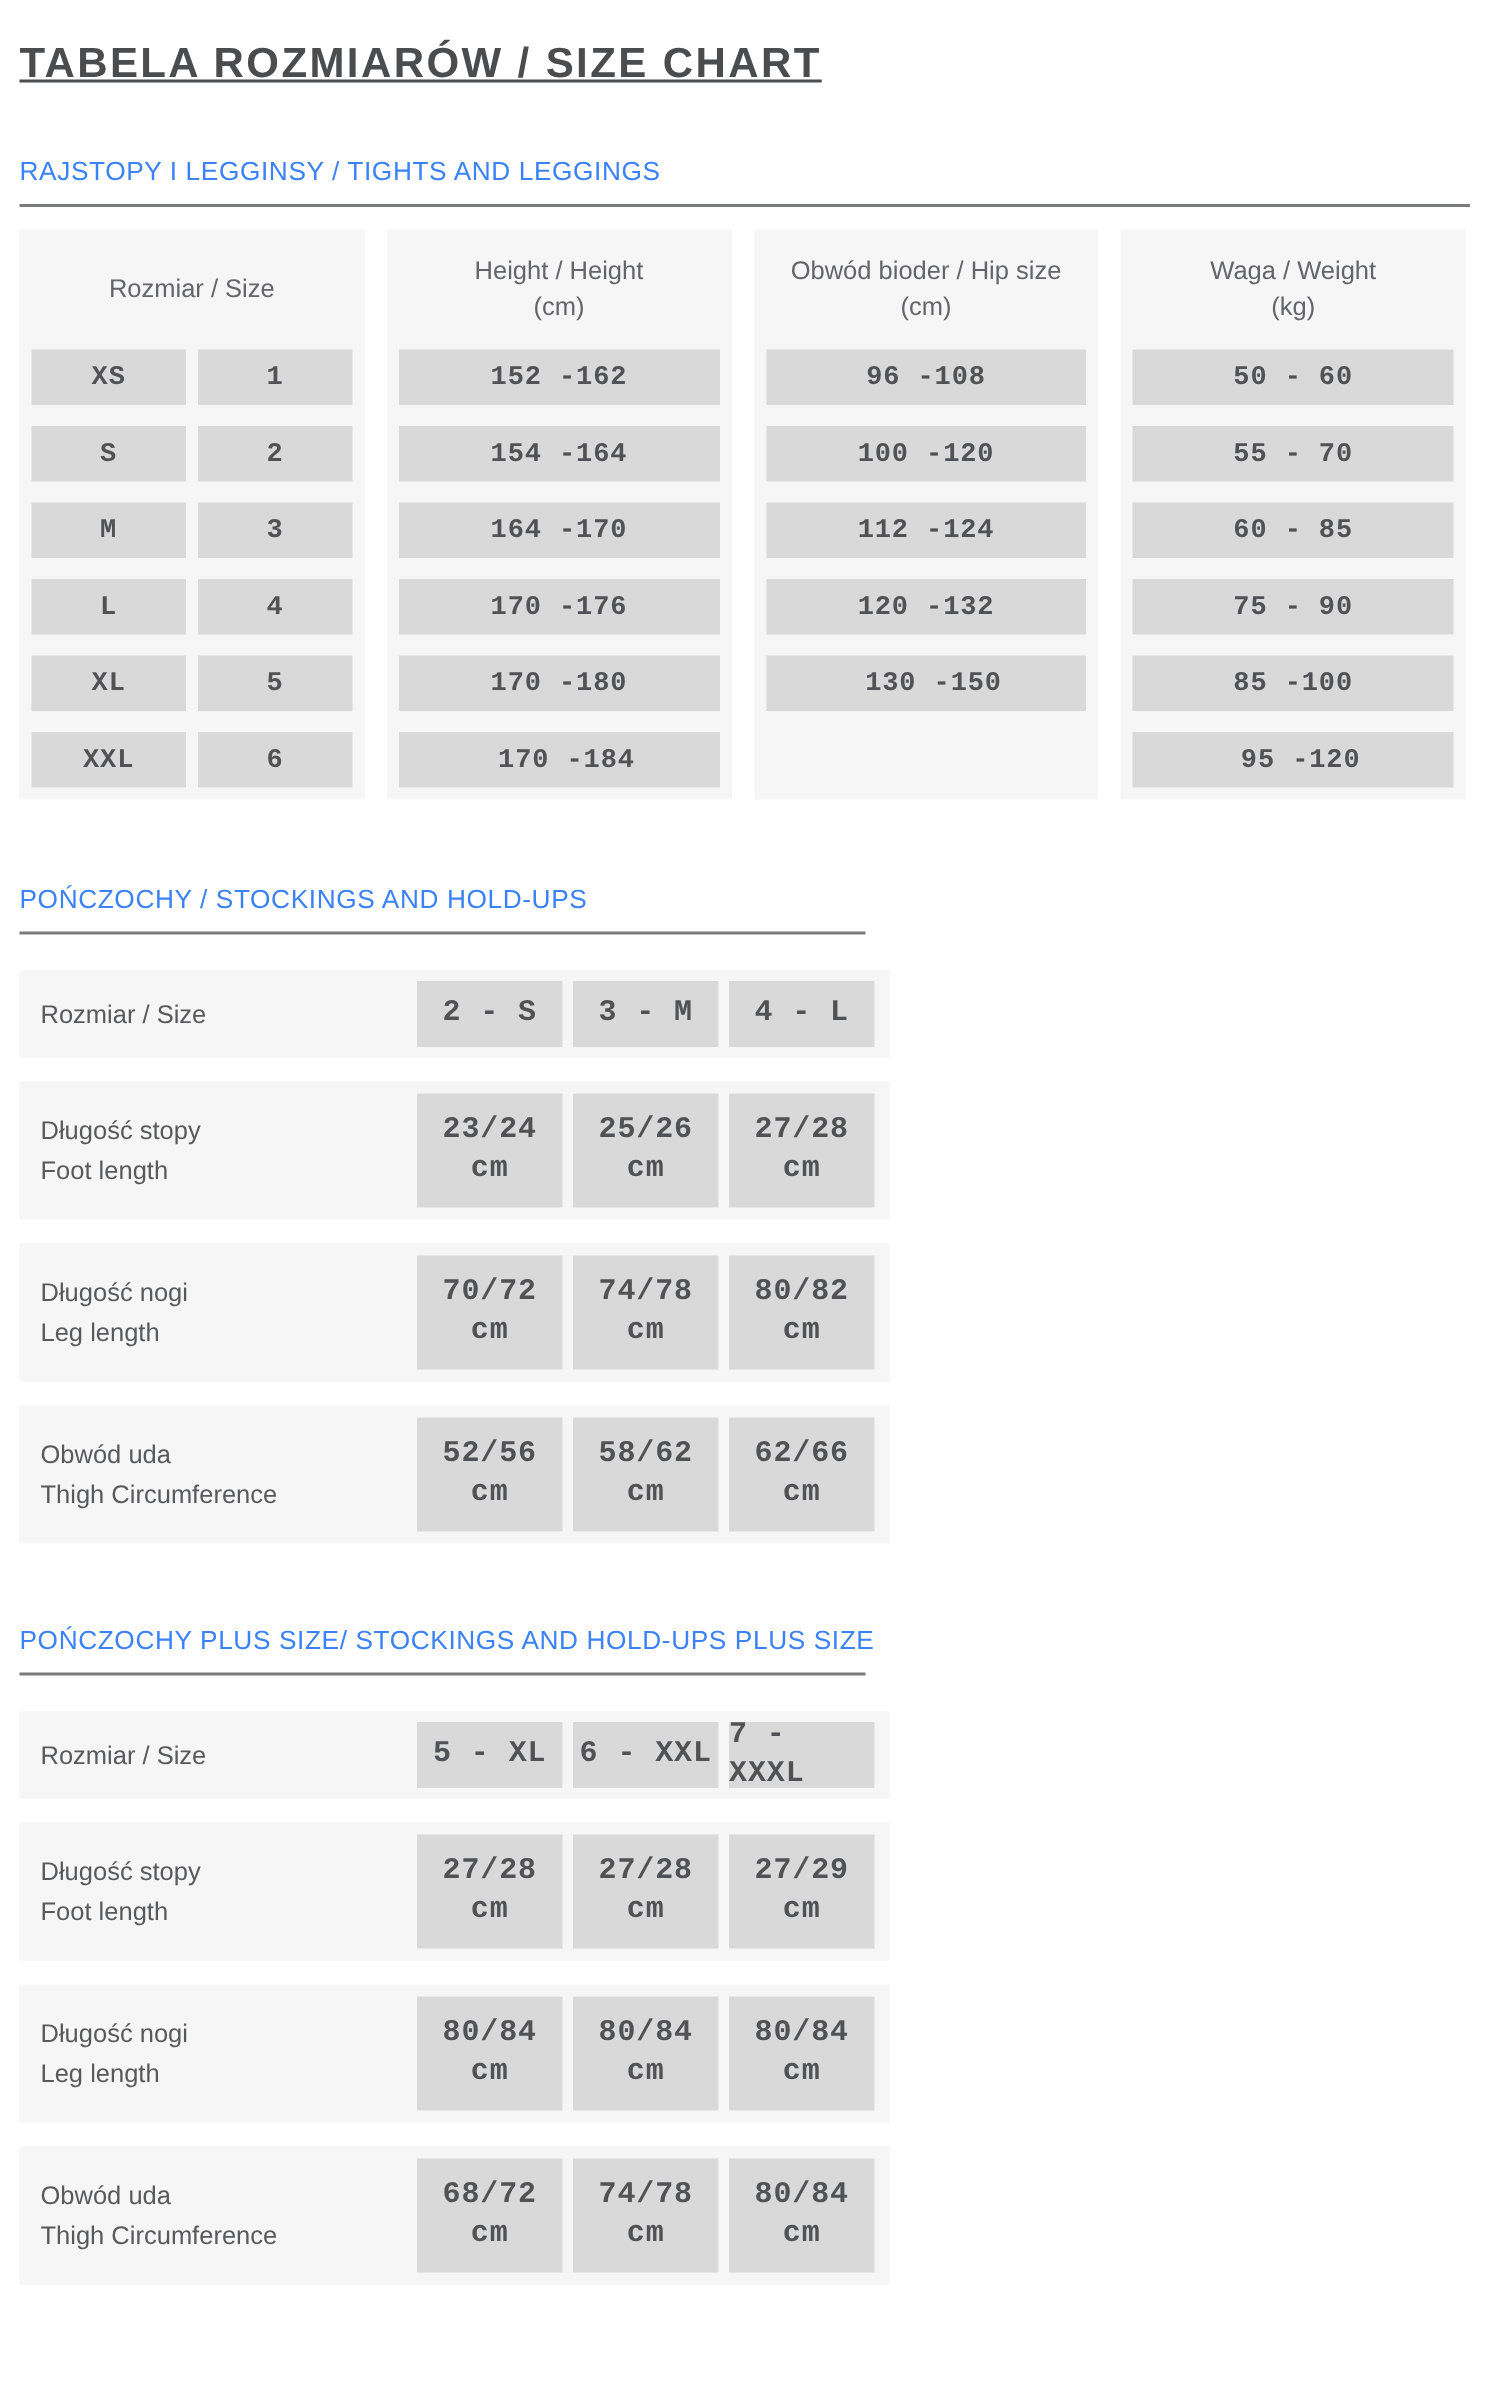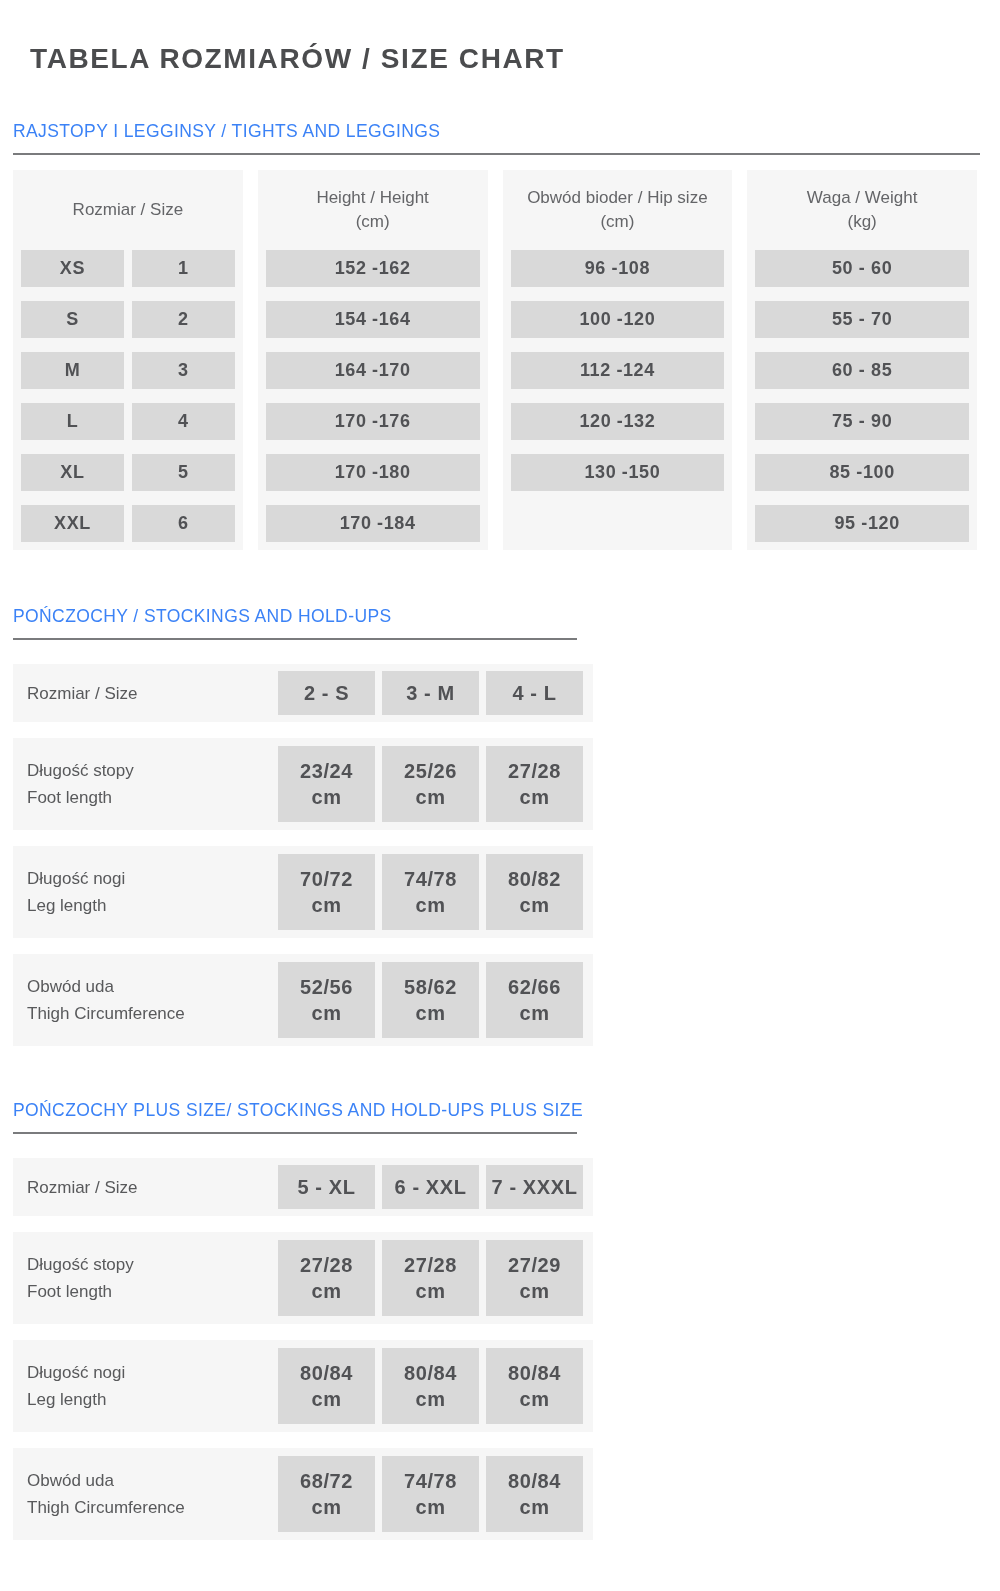--- a/index.html
+++ b/index.html
@@ -10,25 +10,26 @@
   }
   .page {
     position: relative;
     width: 1000px;
     height: 1591px;
     box-sizing: border-box;
     padding: 26px 23px 40px 13px;
     overflow: hidden;
   }
   .page-title {
-    margin: 17px;
+    margin: 0;
     font-size: 28px;
     font-weight: bold;
     letter-spacing: 1.6px;
     color: #4b4c4e;
+    text-decoration: underline;
   }
   .section-heading {
     margin: 0;
     font-size: 17.5px;
     font-weight: 400;
     letter-spacing: 0.4px;
     color: #3b82f6;
   }
   .rule {
     height: 2px;
@@ -68,20 +69,21 @@
   }
   .cell {
     background: #d9d9d9;
     display: flex;
     align-items: center;
     justify-content: center;
     font-weight: bold;
     font-size: 18px;
     letter-spacing: 0.6px;
     color: #515255;
+    font-family: Liberation Mono, monospace;
   }
   .size-grid {
     display: grid;
     grid-template-columns: 1fr 1fr;
     gap: 14px 8px;
   }
   .size-grid .cell { height: 37px; }
   .cell-stack .cell { height: 37px; margin-bottom: 14px; }
   .cell-stack .cell:last-child { margin-bottom: 0; padding-left: 10px; }
 

